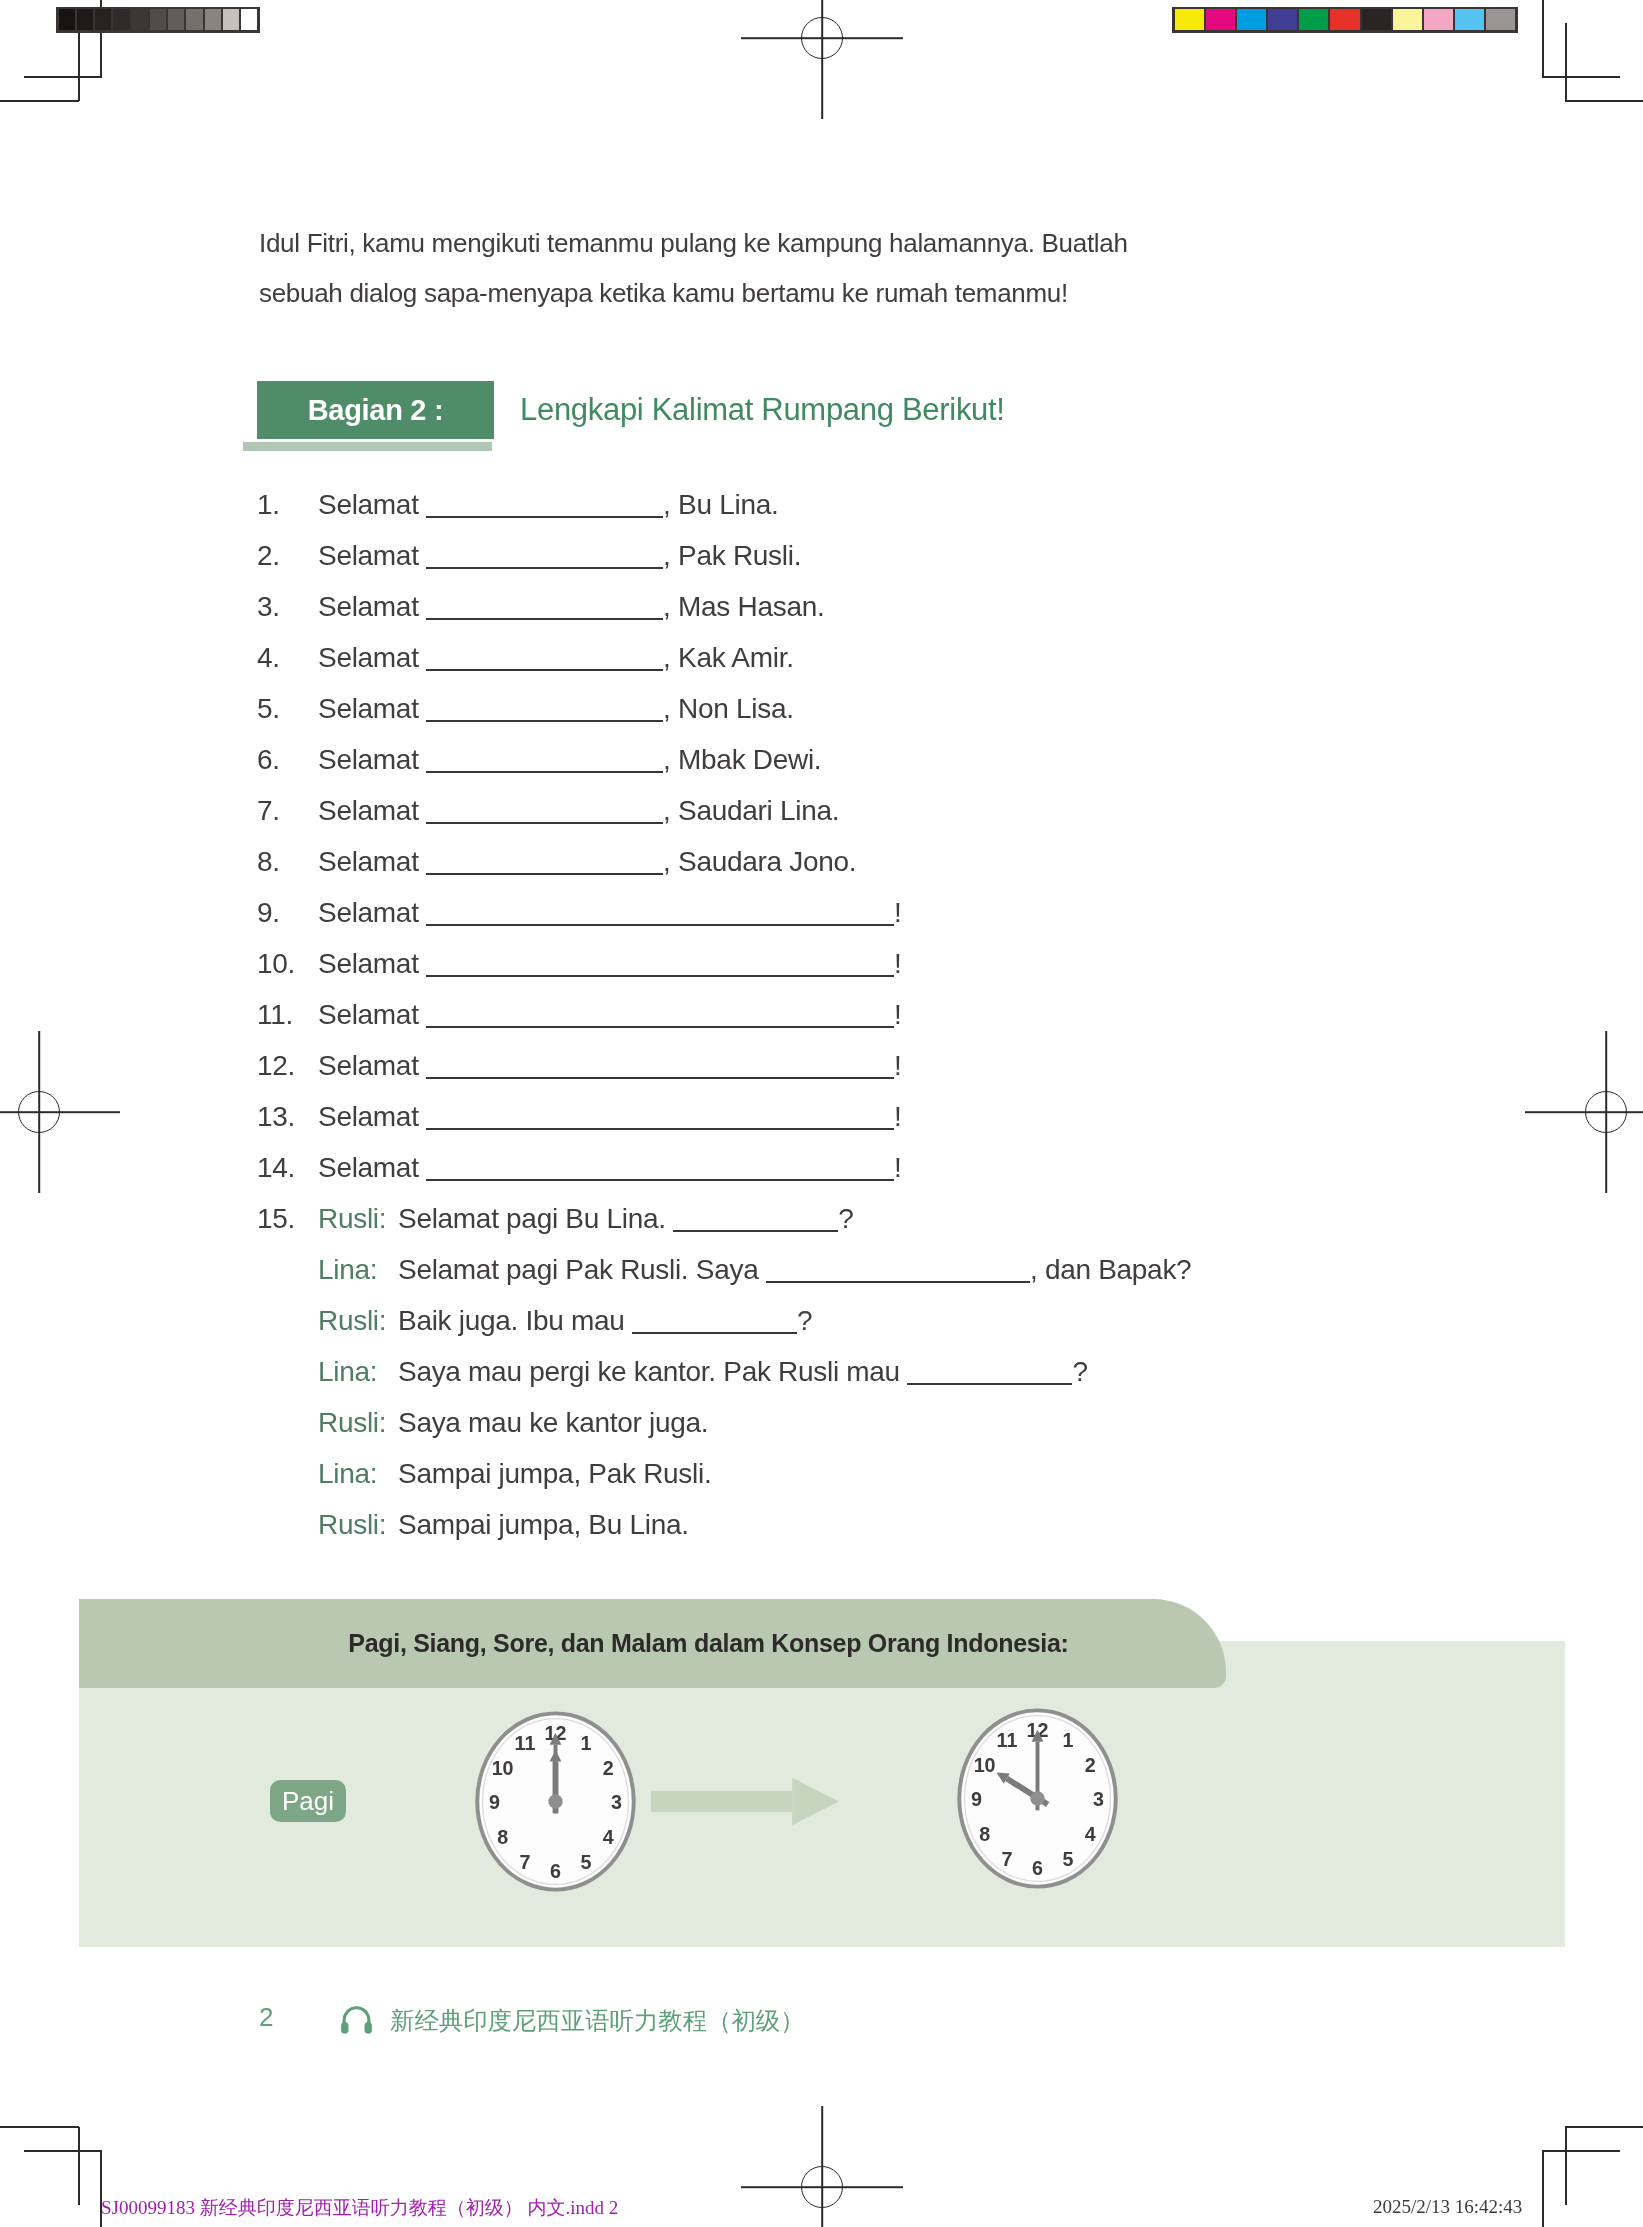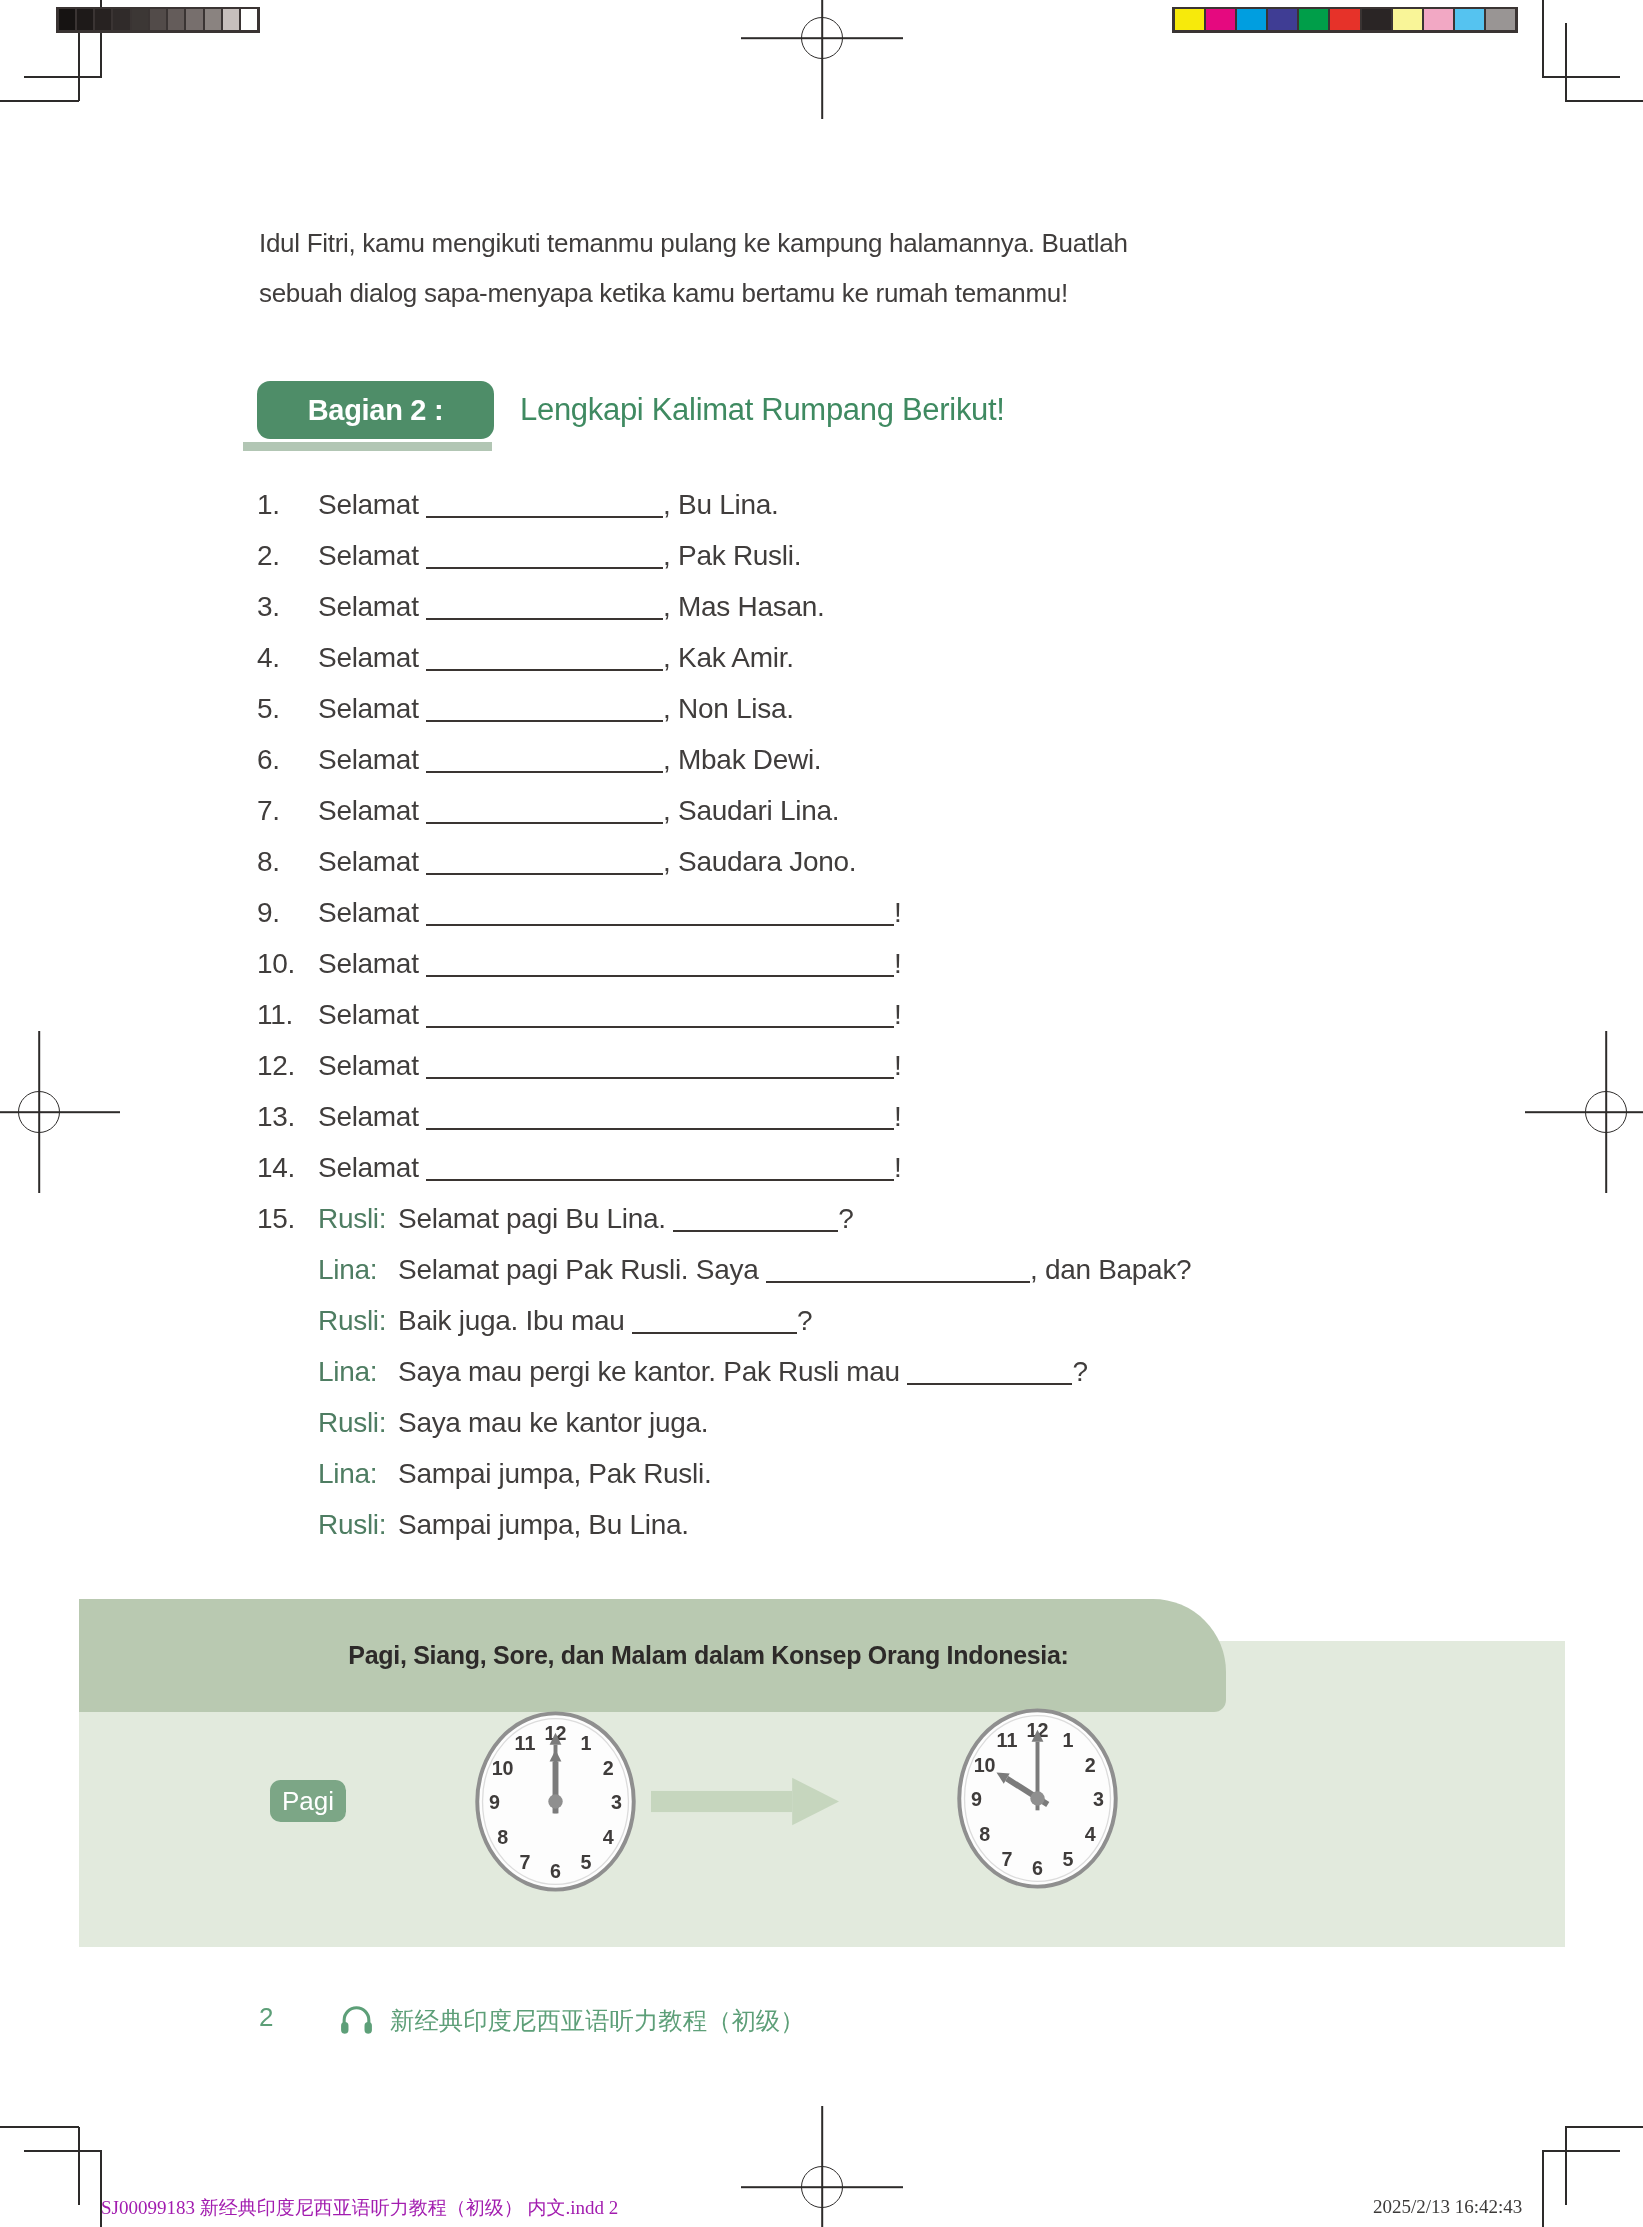--- a/index.html
+++ b/index.html
@@ -14,36 +14,36 @@
 
   
   .calbar{position:absolute;top:6.6px;height:26px;background:#3a3433;display:flex;gap:2px;padding:2.6px;box-sizing:border-box;}
   .calbar .sw{flex:1 1 0;}
 
   
   .intro{position:absolute;left:259px;top:218px;width:1161px;font-size:26px;line-height:50px;letter-spacing:-0.3px;}
 
   
   .sec-badge{position:absolute;left:257px;top:381px;width:237px;height:58px;line-height:58px;text-align:center;
-             background:var(--accent,#4e8d68);color:#fff;font-size:29px;font-weight:bold;letter-spacing:-0.3px;border-radius:13px;}
+             background:var(--accent,#4e8d68);color:#fff;font-size:29px;font-weight:bold;letter-spacing:-0.3px;}
   .sec-badge-shadow{position:absolute;left:243px;top:442px;width:249px;height:8.6px;background:#b2c6b4;}
   .sec-title{position:absolute;left:520px;top:381px;height:58px;line-height:58px;
              color:var(--title,#3f8a61);font-size:31px;font-weight:normal;letter-spacing:-0.3px;}
 
   
   .exlist{position:absolute;left:257px;top:479px;width:1352px;}
   .ex-row{height:51px;line-height:51px;white-space:nowrap;font-size:28px;letter-spacing:-0.3px;}
   .ex-num{display:inline-block;width:61px;}
   .ex-speaker{display:inline-block;width:80px;color:var(--speaker,#4e7d62);}
   .blank{display:inline-block;border-bottom:2px solid #3a3532;position:relative;top:4px;}
   .blank.short{width:237px}.blank.long{width:468px}.blank.d1{width:165px}.blank.d2{width:264px}
 
   
   .concept-panel{position:absolute;left:79px;top:1641px;width:1486px;height:306px;background:var(--panel,#e2eadd);}
-  .concept-band{position:absolute;left:79px;top:1599px;width:1147px;height:113px;background:var(--band,#b9c9b1);
+  .concept-band{position:absolute;left:79px;top:1599px;width:1147px;height:89px;background:var(--band,#b9c9b1);
                 border-radius:0 73px 12px 0;display:flex;align-items:center;justify-content:center;padding-left:112px;box-sizing:border-box;}
   .concept-title{font-size:25px;font-weight:bold;color:#2d2a29;letter-spacing:-0.3px;}
   .pagi-badge{position:absolute;left:253px;top:1780px;width:76px;height:42px;line-height:42px;text-align:center;
               background:var(--badge,#7ca686);color:#fff;font-size:26px;border-radius:10.6px;margin-left:17px;}
   .clock{position:absolute;width:167px;height:187px;}
   .clock-left{left:472px;top:1708px;}
   .clock-right{left:954px;top:1705px;}
   .block-arrow{position:absolute;left:651px;top:1775px;width:188px;height:53px;}
 
   

